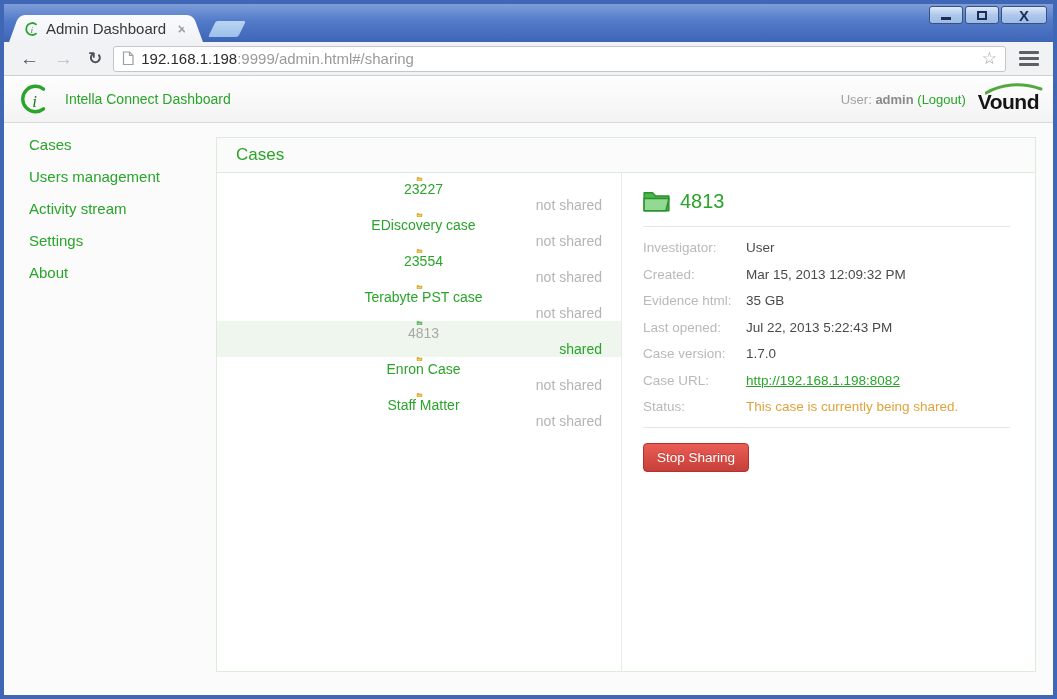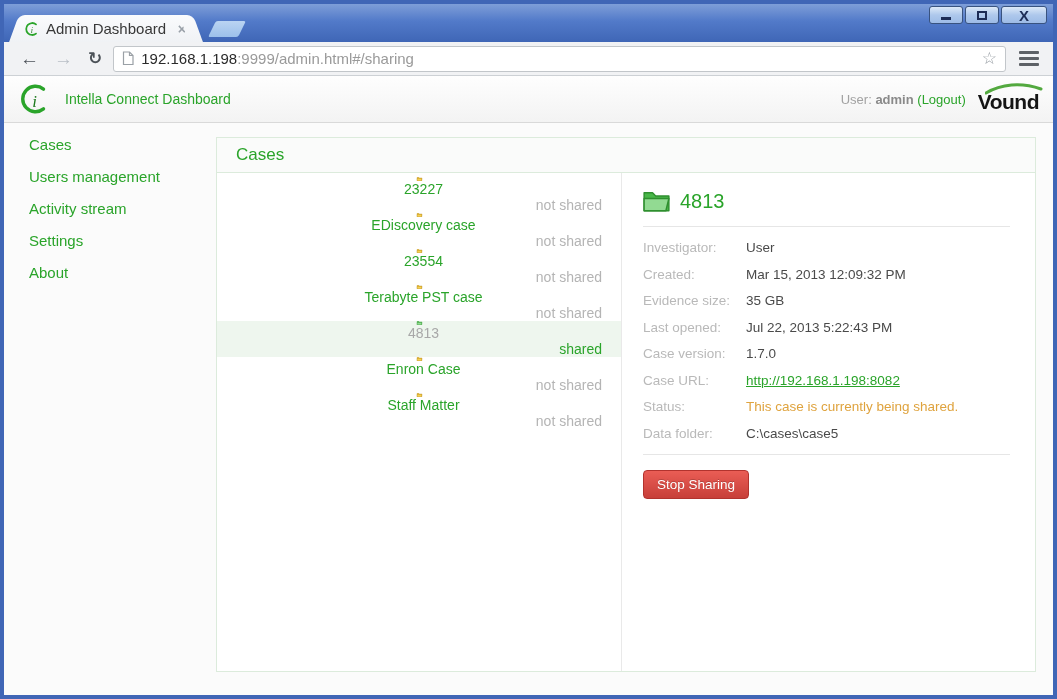--- a/index.html
+++ b/index.html
@@ -265,21 +265,21 @@
                 <span class="field-label">Investigator:</span>
                 <span class="field-value">User</span>
               </div>
 
               <div class="field">
                 <span class="field-label">Created:</span>
                 <span class="field-value">Mar 15, 2013 12:09:32 PM</span>
               </div>
 
               <div class="field">
-                <span class="field-label">Evidence size:</span>
+                <span class="field-label">Evidence html:</span>
                 <span class="field-value">35 GB</span>
               </div>
 
               <div class="field">
                 <span class="field-label">Last opened:</span>
                 <span class="field-value">Jul 22, 2013 5:22:43 PM</span>
               </div>
 
               <div class="field">
                 <span class="field-label">Case version:</span>
@@ -289,24 +289,20 @@
               <div class="field link">
                 <span class="field-label">Case URL:</span>
                 <span class="field-value">http://192.168.1.198:8082</span>
               </div>
 
               <div class="field warning">
                 <span class="field-label">Status:</span>
                 <span class="field-value">This case is currently being shared.</span>
               </div>
 
-              <div class="field">
-                <span class="field-label">Data folder:</span>
-                <span class="field-value">C:\cases\case5</span>
-              </div>
             </div>
           <hr>
           <button class="stop-btn">Stop Sharing</button>
         </div>
 
       </div>
     </div>
   </div>
 
 </div>

